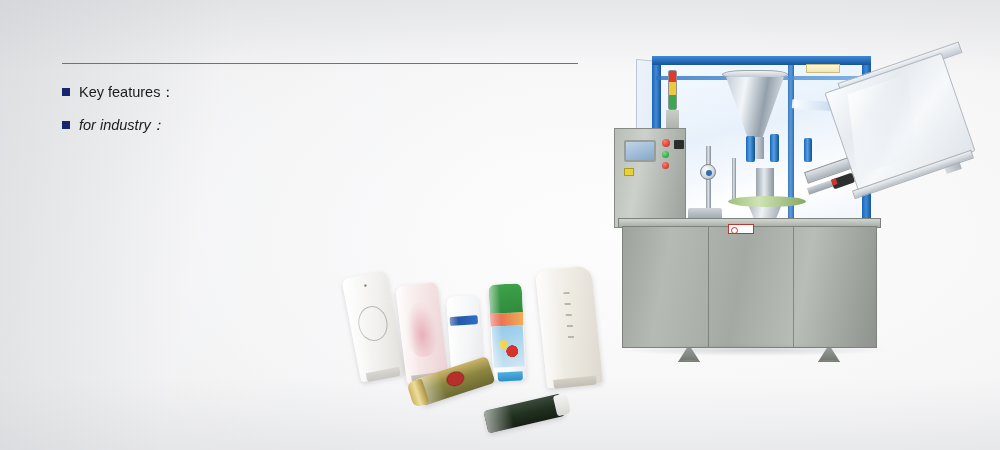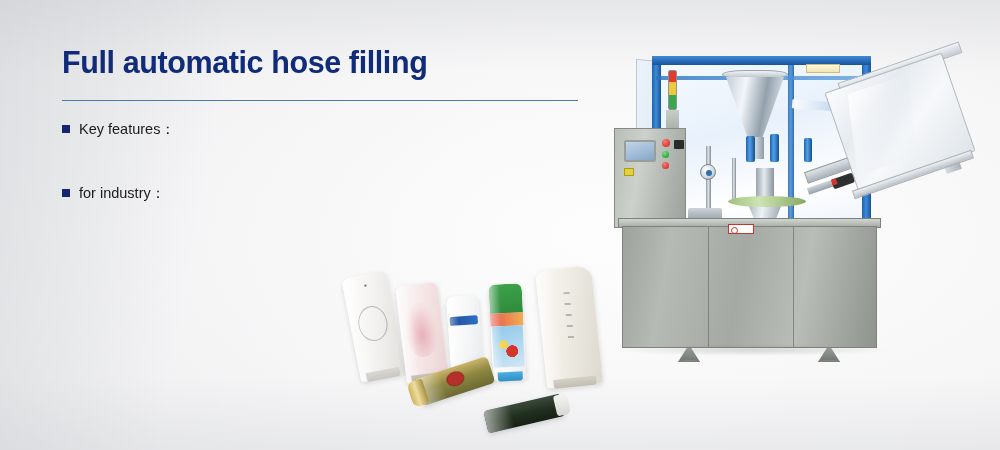--- a/index.html
+++ b/index.html
@@ -40,21 +40,21 @@
     white-space:nowrap;
   }
   .title .ln{ display:block; }
 
   .divider {
     margin-top:19px; width:516px; height:0;
     border-top:1.6px solid #4a7ab5;
   }
 
   .feature-block { margin-top:19px; }
-  .feature-block.second { margin-top:46px; }
+  .feature-block.second { margin-top:15px;font-style:italic; }
 
   .bullet-row { display:flex; align-items:flex-start; }
   .sq {
     width:8px; height:8px; background:#15266e; flex:0 0 8px;
     margin-top:5px; margin-right:9px;
   }
   .bullet-label {
     color:#1b1b1b; font-size:14.5px; line-height:18px; font-weight:normal;
     font-family:"Liberation Sans", sans-serif;
   }
@@ -280,21 +280,20 @@
     background:radial-gradient(ellipse at 50% 50%, rgba(120,124,130,.28), rgba(255,255,255,0) 72%); }
 </style>
 </head>
 <body>
 
 <div class="banner">
 
   <div class="text-col">
 
     <div class="title">
-      <span class="ln">Full automatic hose filling</span>
     </div>
 
     <div class="divider"></div>
 
     <div class="feature-block">
       <div class="bullet-row">
         <span class="sq"></span>
         <span class="bullet-label">Key features：</span>
       </div>
     </div>

